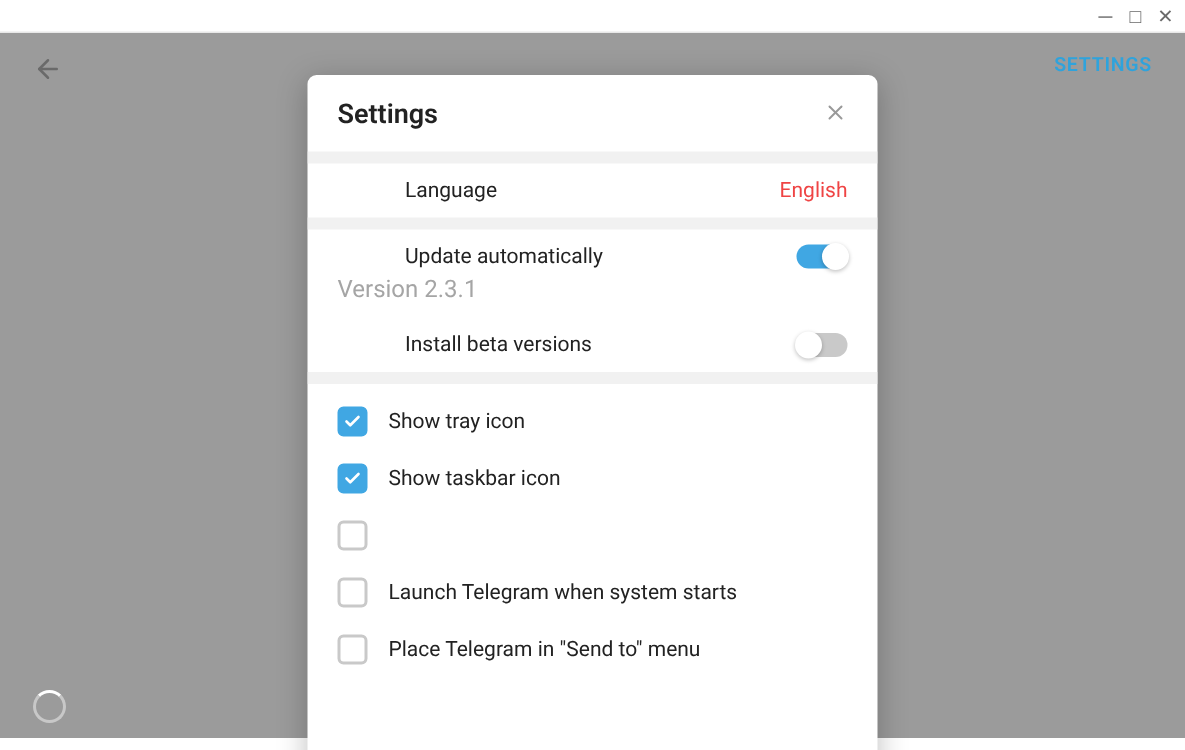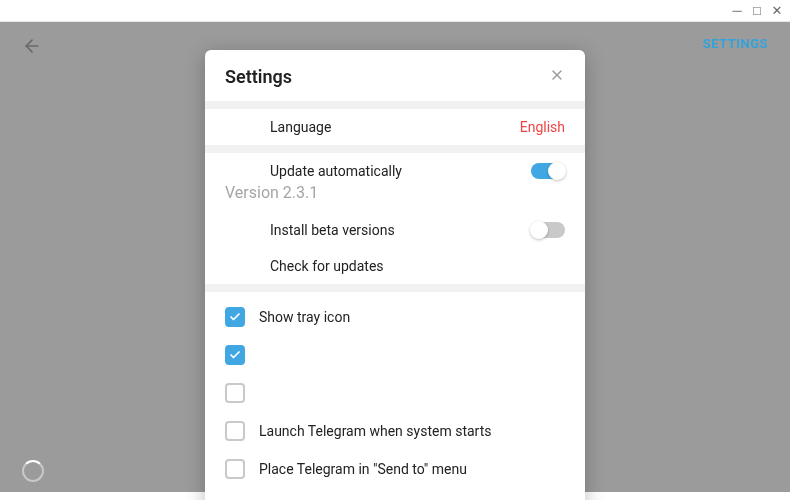--- a/index.html
+++ b/index.html
@@ -193,42 +193,40 @@
     </div>
     <div class="sub">Version 2.3.1</div>
 
     <div class="row">
       <span>Install beta versions</span>
       <span class="toggle off">
           <span class="knob"></span>
         </span>
     </div>
 
-    <div class="row">
-      <span>Check for updates</span>
-    </div>
 
     <div class="sep"></div>
     <div class="section-gap"></div>
 
     <div class="checkrow">
       <span class="cbox checked">
         <svg width="12" height="12" viewBox="0 0 24 24" fill="none" stroke="#fff" stroke-width="3.5" stroke-linecap="round" stroke-linejoin="round">
             <polyline points="20 6 9 17 4 12"></polyline>
           </svg>
       </span>
       <span>Show tray icon</span>
     </div>
 
     <div class="checkrow">
       <span class="cbox checked">
         <svg width="12" height="12" viewBox="0 0 24 24" fill="none" stroke="#fff" stroke-width="3.5" stroke-linecap="round" stroke-linejoin="round">
             <polyline points="20 6 9 17 4 12"></polyline>
           </svg>
       </span>
+      <span>Show taskbar icon</span>
     </div>
 
     <div class="checkrow">
       <span class="cbox">
         
       </span>
     </div>
 
     <div class="checkrow">
       <span class="cbox">

